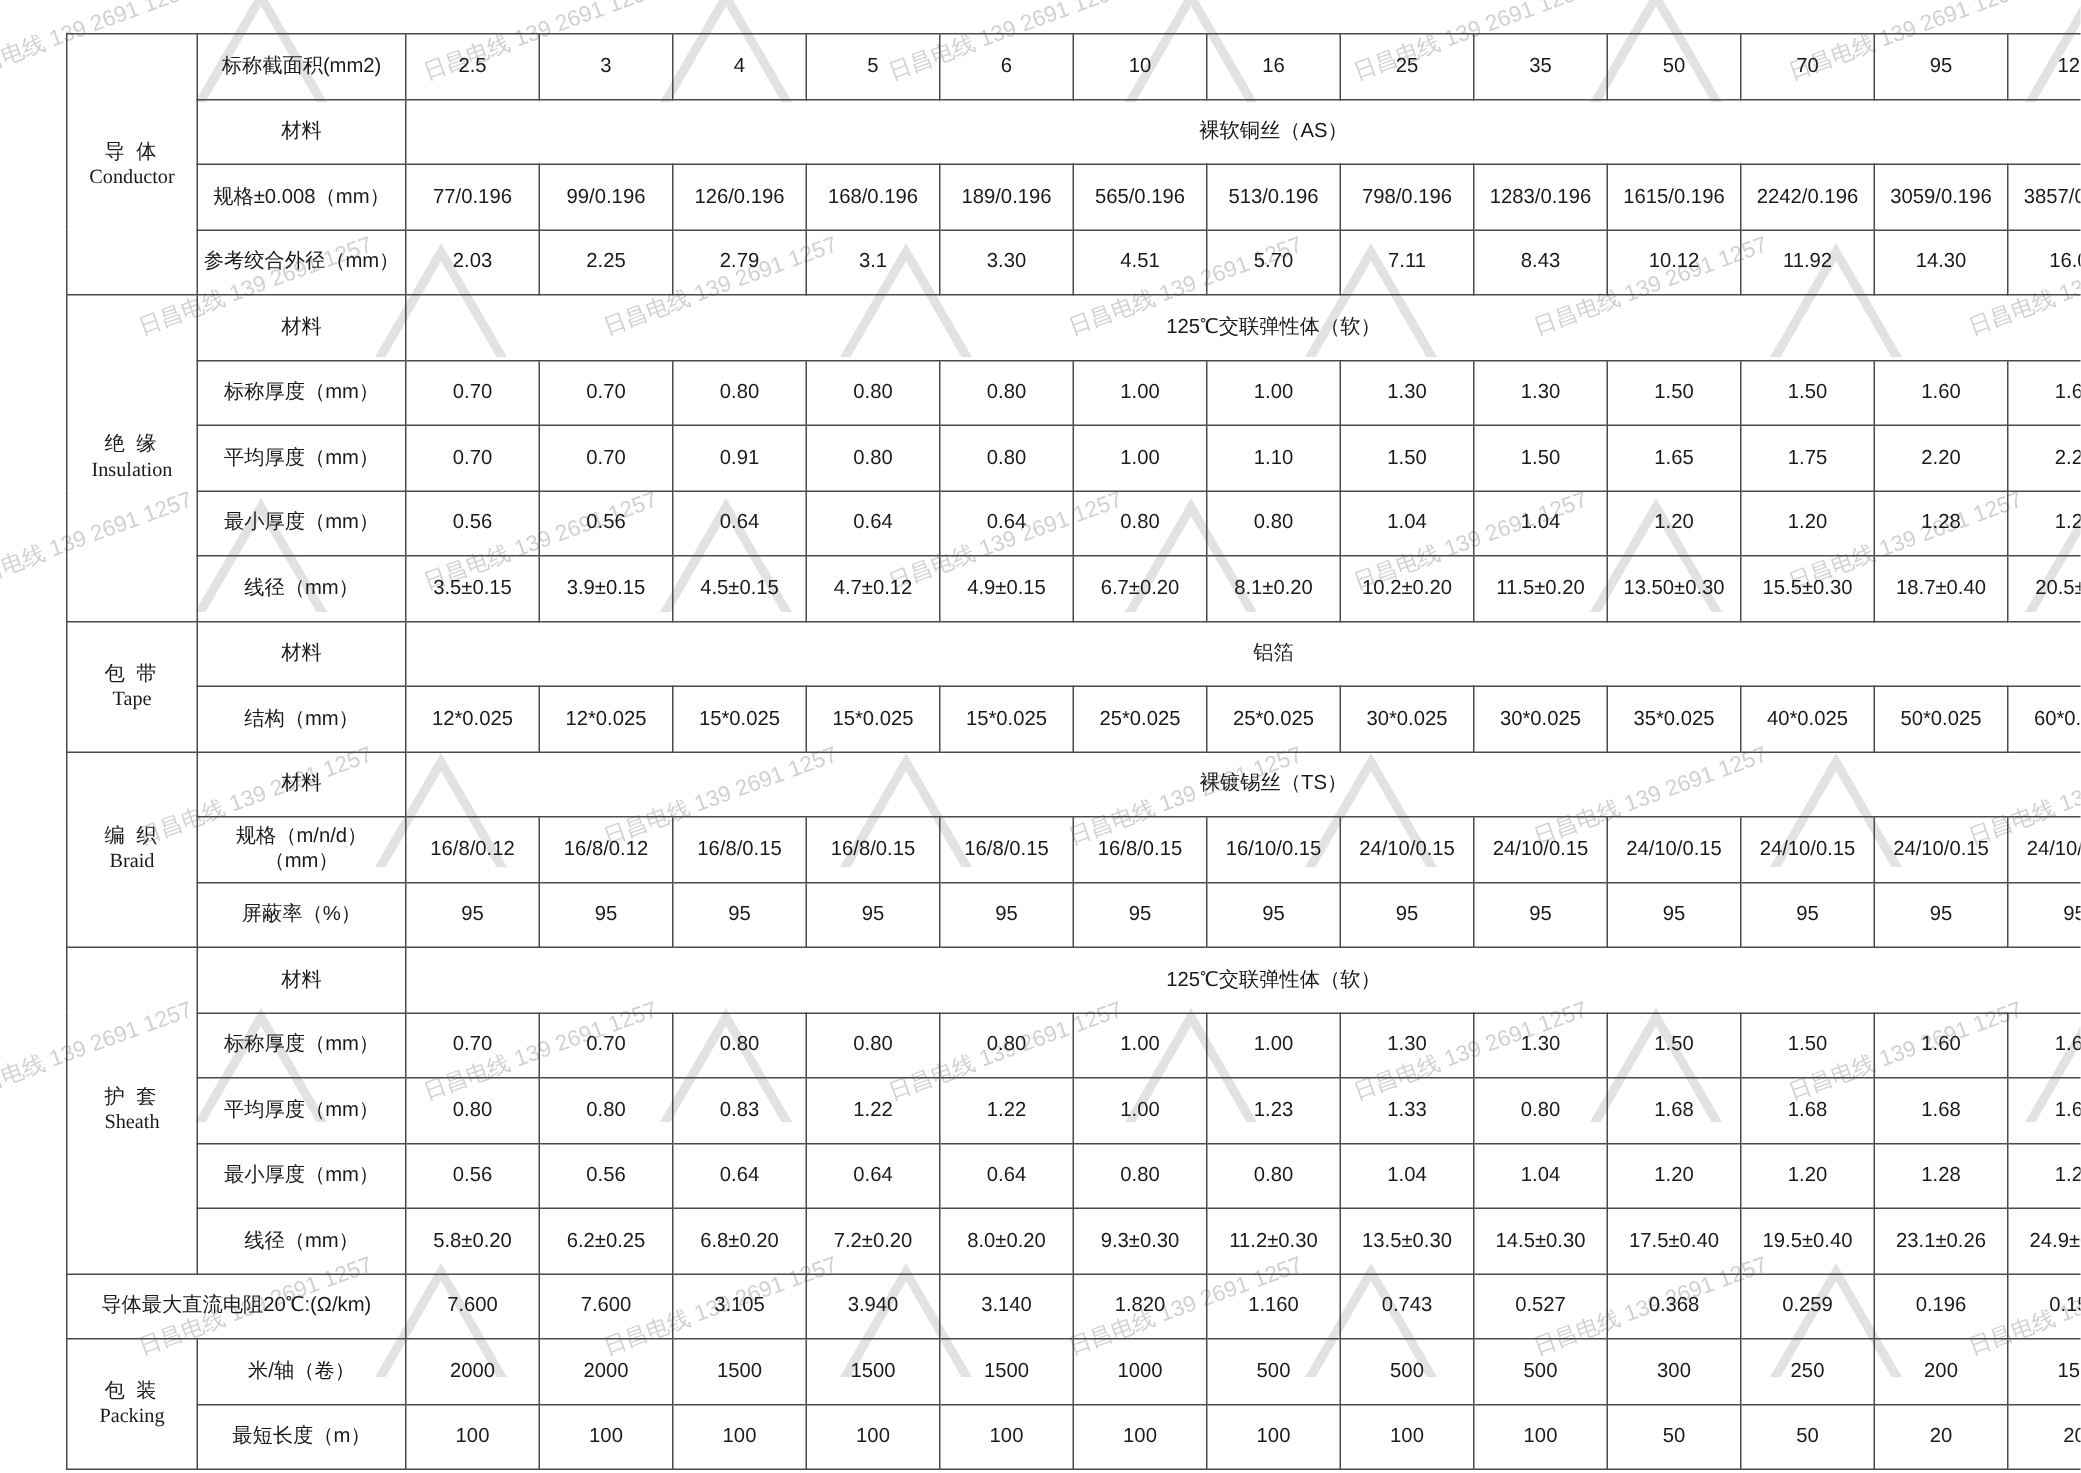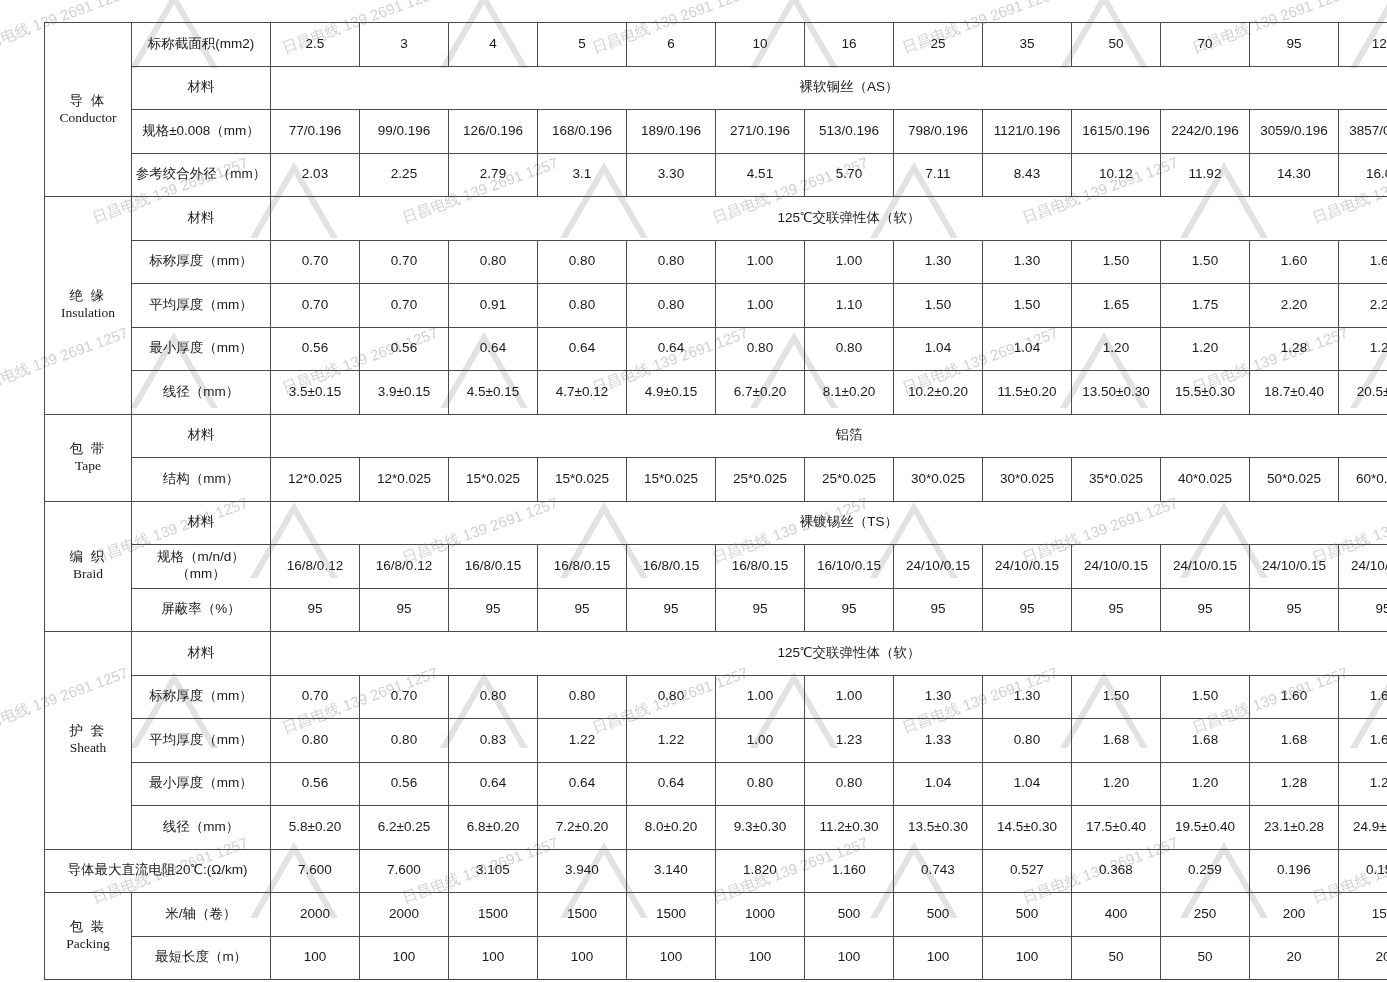--- a/index.html
+++ b/index.html
@@ -200,24 +200,24 @@
         <td class="rowlbl">材料</td>
         <td class="span-all" colspan="13">裸软铜丝（AS）</td>
       </tr>
       <tr>
         <td class="rowlbl">规格±0.008（mm）</td>
         <td class="val thin">77/0.196</td>
         <td class="val thin">99/0.196</td>
         <td class="val thin">126/0.196</td>
         <td class="val thin">168/0.196</td>
         <td class="val thin">189/0.196</td>
-        <td class="val thin">271/0.196</td>
+        <td class="val thin">565/0.196</td>
         <td class="val thin">513/0.196</td>
         <td class="val thin">798/0.196</td>
-        <td class="val thin">1121/0.196</td>
+        <td class="val thin">1283/0.196</td>
         <td class="val thin">1615/0.196</td>
         <td class="val thin">2242/0.196</td>
         <td class="val thin">3059/0.196</td>
         <td class="val thin">3857/0.196</td>
       </tr>
       <tr>
         <td class="rowlbl">参考绞合外径（mm）</td>
         <td class="val">2.03</td>
         <td class="val">2.25</td>
         <td class="val">2.79</td>
@@ -434,21 +434,21 @@
         <td class="val thin">6.2±0.25</td>
         <td class="val thin">6.8±0.20</td>
         <td class="val thin">7.2±0.20</td>
         <td class="val thin">8.0±0.20</td>
         <td class="val thin">9.3±0.30</td>
         <td class="val thin">11.2±0.30</td>
         <td class="val thin">13.5±0.30</td>
         <td class="val thin">14.5±0.30</td>
         <td class="val thin">17.5±0.40</td>
         <td class="val thin">19.5±0.40</td>
-        <td class="val thin">23.1±0.28</td>
+        <td class="val thin">23.1±0.26</td>
         <td class="val thin">24.9±0.60</td>
       </tr>
 
       <tr>
         <td class="lbl-wide nowrap" colspan="2">导体最大直流电阻20℃:(Ω/km)</td>
         <td class="val">7.600</td>
         <td class="val">7.600</td>
         <td class="val">3.105</td>
         <td class="val">3.940</td>
         <td class="val">3.140</td>
@@ -470,21 +470,21 @@
         <td class="rowlbl">米/轴（卷）</td>
         <td class="val">2000</td>
         <td class="val">2000</td>
         <td class="val">1500</td>
         <td class="val">1500</td>
         <td class="val">1500</td>
         <td class="val">1000</td>
         <td class="val">500</td>
         <td class="val">500</td>
         <td class="val">500</td>
-        <td class="val">400</td>
+        <td class="val">300</td>
         <td class="val">250</td>
         <td class="val">200</td>
         <td class="val">150</td>
       </tr>
       <tr>
         <td class="rowlbl">最短长度（m）</td>
         <td class="val">100</td>
         <td class="val">100</td>
         <td class="val">100</td>
         <td class="val">100</td>

